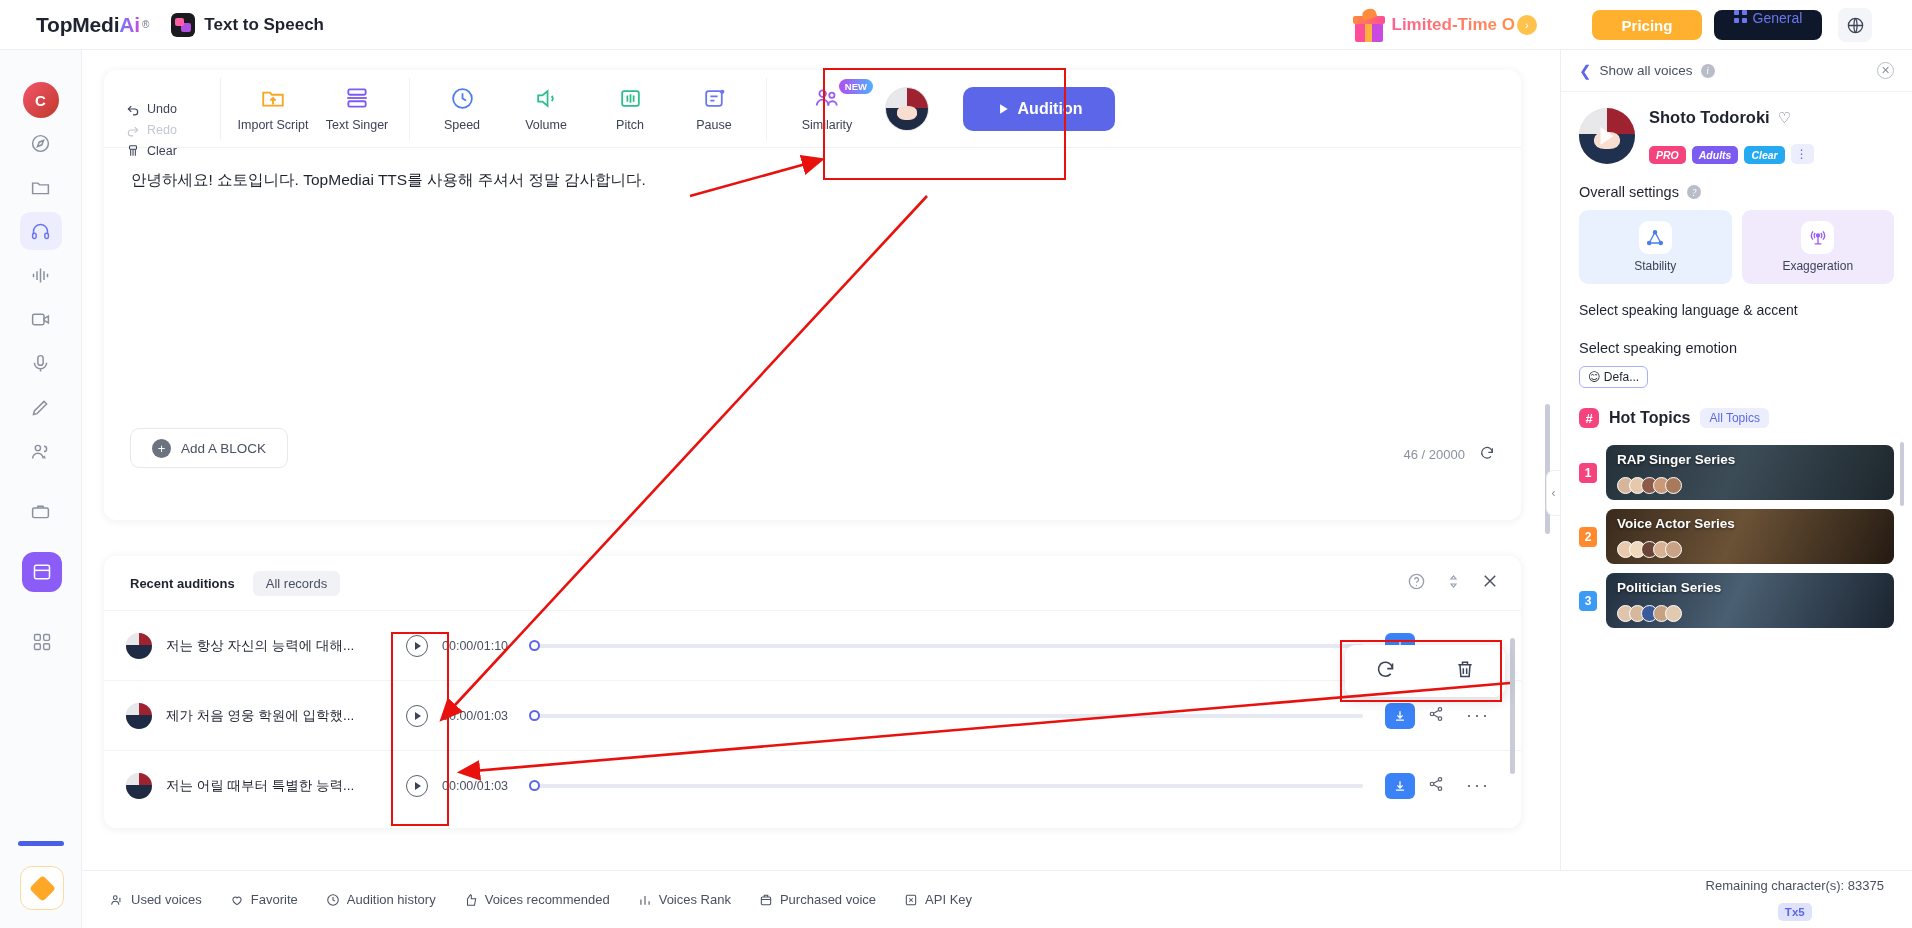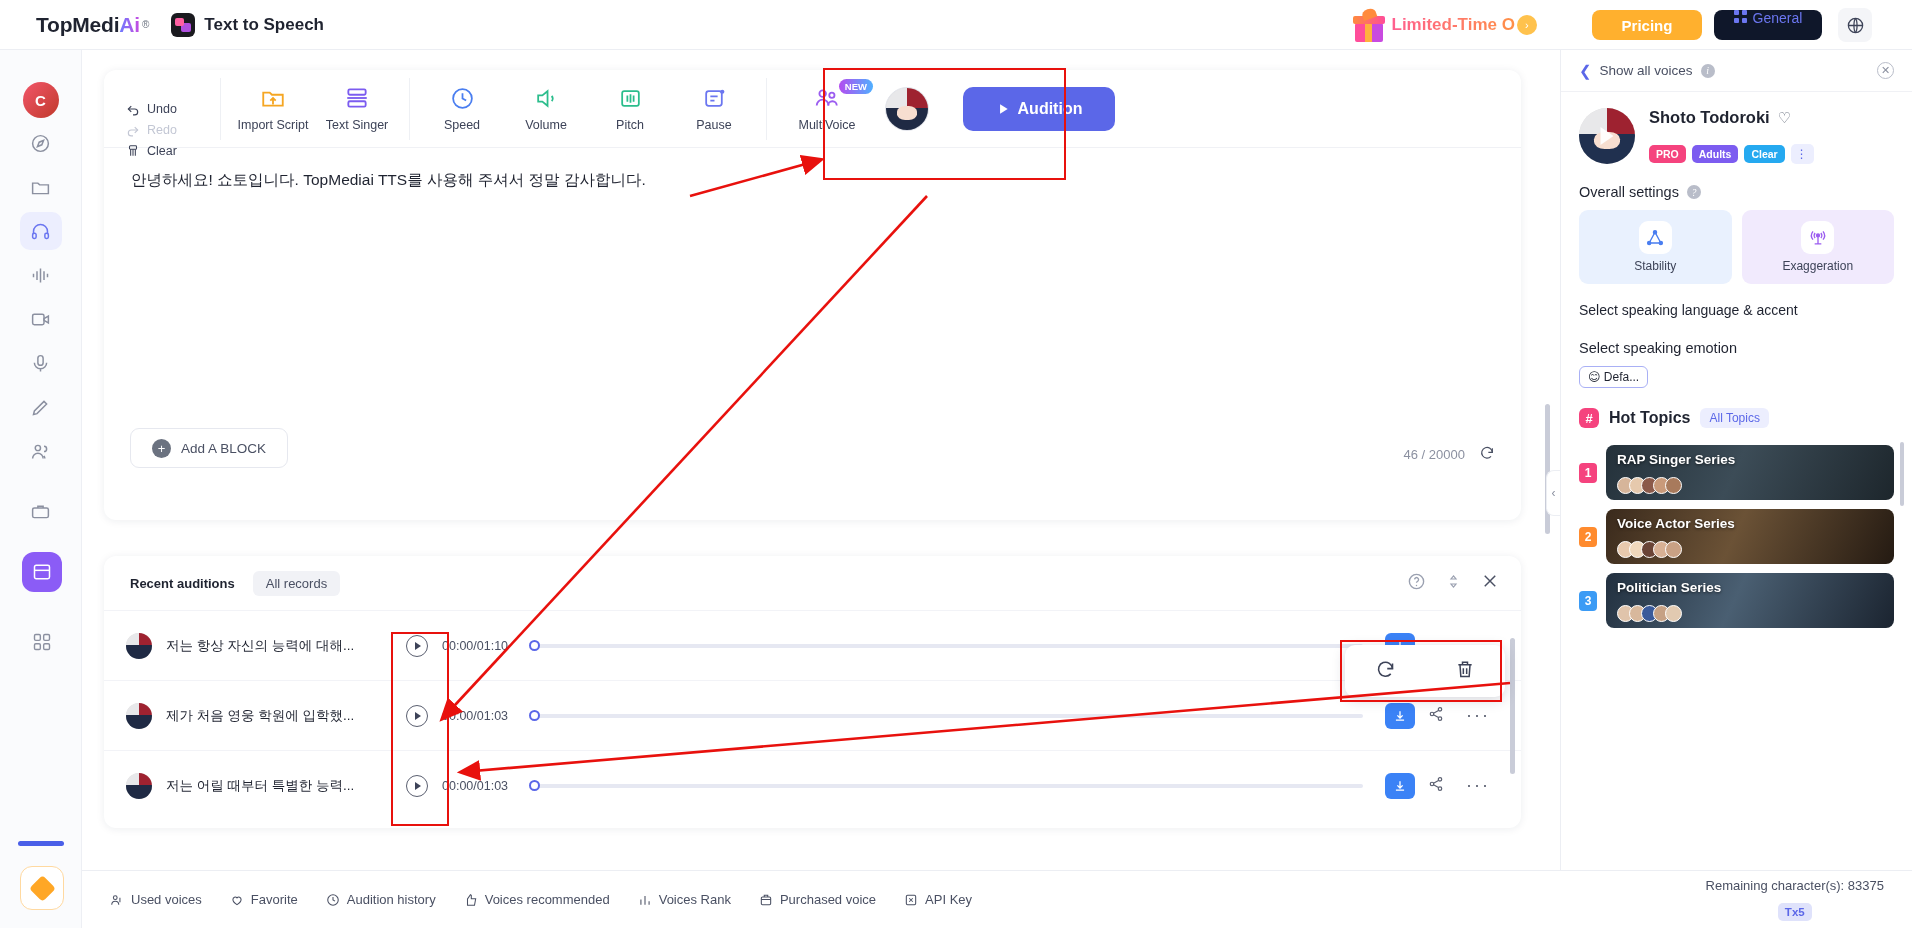--- a/index.html
+++ b/index.html
@@ -141,21 +141,21 @@
   .voice-block{display:flex;align-items:center;padding:16px 18px 10px;}
   .vb-avatar{width:56px;height:56px;border-radius:50%;overflow:hidden;position:relative;background:#ddd;flex:none;}
   .vb-avatar .l{position:absolute;left:0;top:0;width:50%;height:100%;background:linear-gradient(180deg,#e8e8ea 0 46%,#20304f 46% 100%);}
   .vb-avatar .r{position:absolute;right:0;top:0;width:50%;height:100%;background:linear-gradient(180deg,#9e2230 0 46%,#20304f 46% 100%);}
   .vb-avatar .f{position:absolute;left:26%;top:42%;width:48%;height:32%;background:#f7ded0;border-radius:40%;}
   .vb-play{position:absolute;left:50%;top:50%;transform:translate(-50%,-50%);border-left:13px solid rgba(255,255,255,.92);
      border-top:9px solid transparent;border-bottom:9px solid transparent;}
   .vb-info{margin-left:14px;}
   .vb-name{font-size:16.5px;font-weight:700;color:#1f2330;display:flex;align-items:center;gap:8px;}
   .heart{color:#6b7280;font-size:15px;cursor:pointer;}
-  .tags{display:flex;align-items:center;gap:6px;margin-top:17px;}
+  .tags{display:flex;align-items:flex-end;gap:6px;margin-top:17px;font-style:italic;}
   .tag{font-size:10.5px;font-weight:700;color:#fff;border-radius:5px;padding:3px 7px;}
   .t-pro{background:#f5437e;}.t-adults{background:#7c5cf0;}.t-clear{background:#25a9f0;}
   .tag-more{background:#eceefe;color:#5b67e8;border-radius:5px;padding:3px 5px;font-size:12px;cursor:pointer;letter-spacing:1px;}
   .sec-title{font-size:14.5px;color:#1f2330;padding:10px 18px 0;display:flex;align-items:center;gap:8px;}
   .setting-cards{display:flex;gap:10px;padding:10px 18px 0;}
   .scard{flex:1;height:74px;border-radius:9px;display:flex;flex-direction:column;align-items:center;justify-content:center;gap:5px;cursor:pointer;}
   .scard .chip{width:33px;height:33px;border-radius:9px;background:#fff;display:flex;align-items:center;justify-content:center;}
   .scard .nm{font-size:12px;color:#3d4358;}
   .s1{background:#e9f1fe;}.s2{background:#eeeafd;}.s3{background:#f1eafd;}
   .lang-label{font-size:14px;color:#1f2330;padding:18px 18px 0;}
@@ -392,21 +392,21 @@
       <div class="tb-sep"></div>
 
       <div class="tb-item" style="position:relative;width:100px">
         <div class="new-badge">NEW</div>
         <svg width="26" height="26" viewBox="0 0 24 24" fill="none" stroke="#9b5cf0" stroke-width="1.7">
             <circle cx="8" cy="8" r="3"></circle>
             <path d="M2.5 19a5.5 5.5 0 0111 0"></path>
             <circle cx="16.5" cy="9.5" r="2.4"></circle>
             <path d="M13 19a4 4 0 018 0"></path>
           </svg>
-        <span class="lbl">MultiVoice</span>
+        <span class="lbl">Similarity</span>
       </div>
 
       <div class="voice-avatar" style="margin-left:8px">
         <div class="va-l"></div>
           <div class="va-r"></div>
           <div class="va-face"></div>
       </div>
 
       <div class="audition-btn" style="margin-left:34px">
         <svg width="14" height="14" viewBox="0 0 24 24" fill="#fff">

